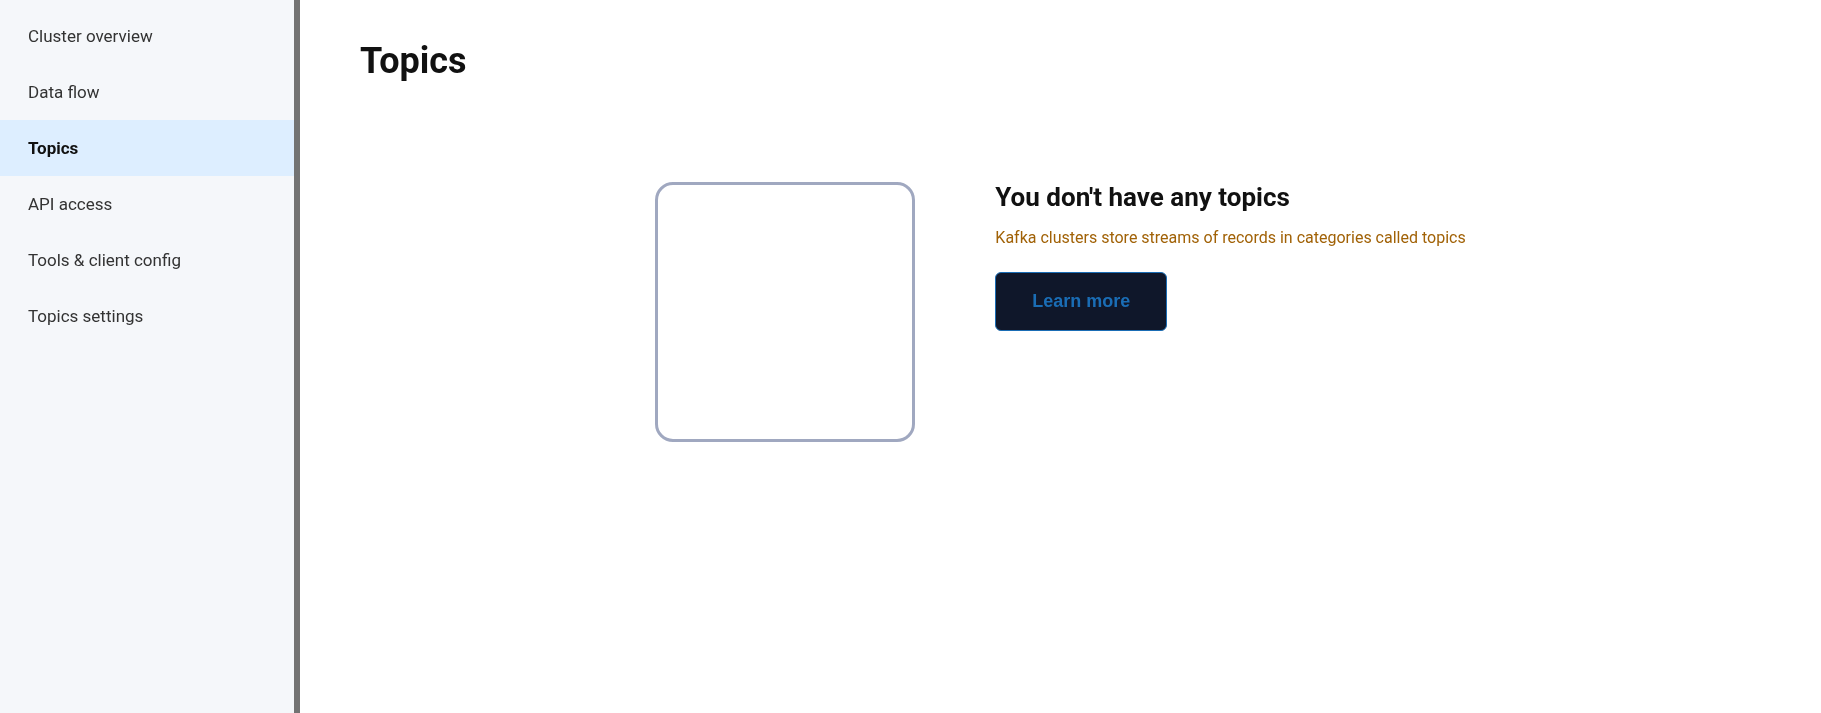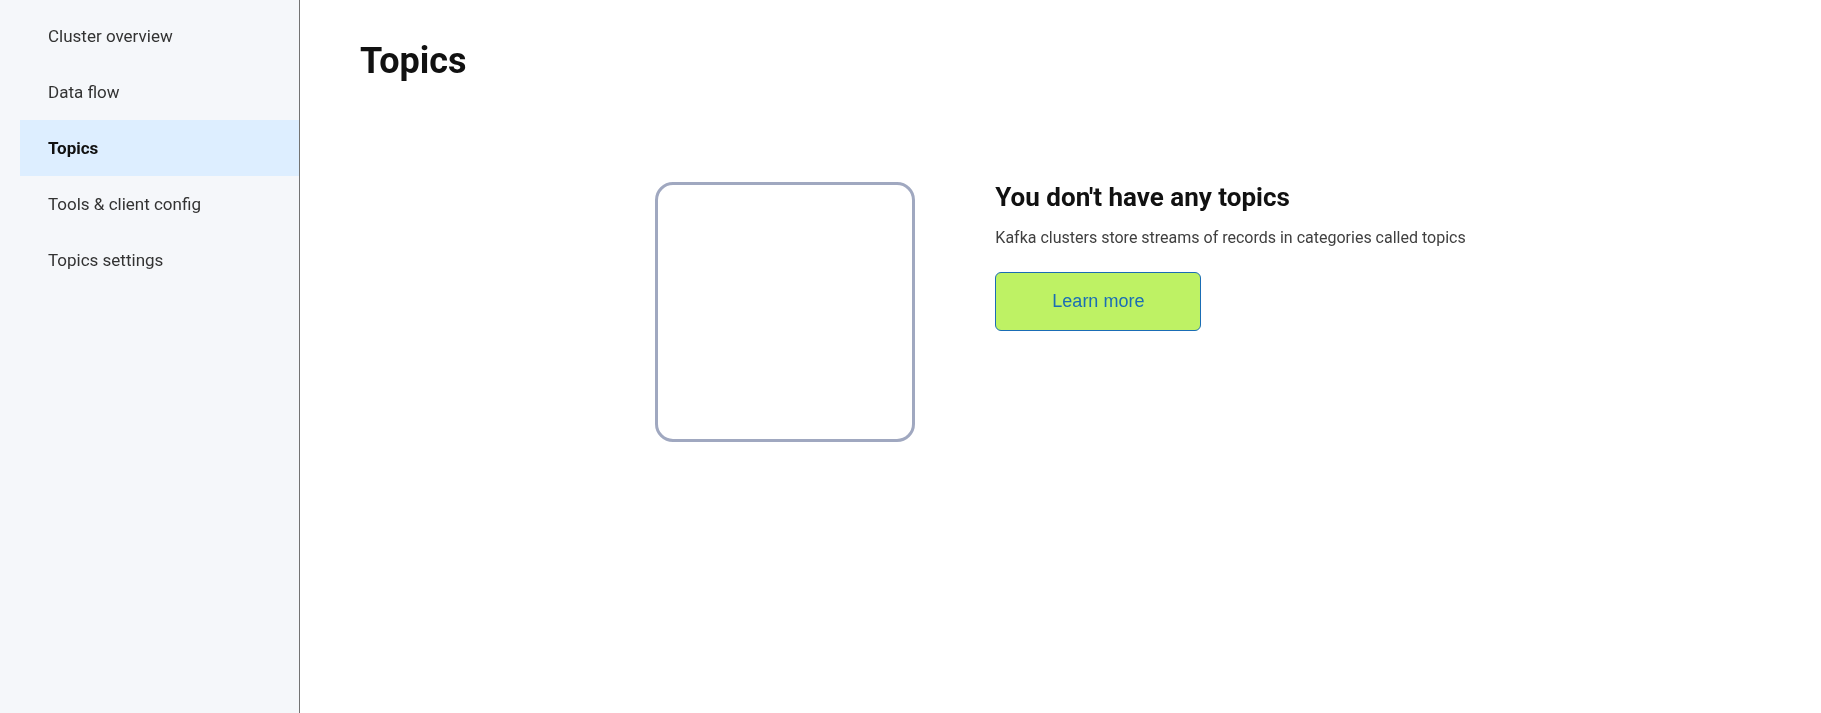--- a/index.html
+++ b/index.html
@@ -15,25 +15,24 @@
       height: 713px;
       width: 1821px;
       overflow: hidden;
     }
 
     
     .sidebar {
       width: 300px;
       min-width: 300px;
       background: #f5f7fa;
-      border-right: 1px solid #737373;
+      border-right: 6px solid #737373;
       display: flex;
       flex-direction: column;
       padding-top: 8px;
-      padding-left: 20px;
     }
 
     .sidebar-item {
       padding: 18px 28px;
       font-size: 17px;
       color: #333;
       cursor: pointer;
       border-radius: 0;
     }
 
@@ -87,21 +86,21 @@
     }
 
     .empty-state-title {
       font-size: 26px;
       font-weight: 700;
       color: #111;
     }
 
     .empty-state-description {
       font-size: 16px;
-      color: #404040;
+      color: #a16207;
       line-height: 1.5;
     }
 
     .empty-state-actions {
       display: flex;
       gap: 16px;
       align-items: center;
       margin-top: 8px;
     }
 
@@ -112,42 +111,45 @@
       border-radius: 6px;
       padding: 18px 36px;
       font-size: 18px;
       font-weight: 600;
       cursor: pointer;
       outline: 3px solid #e03050;
       outline-offset: 3px;
     }
 
     .btn-learn-more {
-      background: #bef264;
+      background: #0f172a;
       color: #1a6db5;
       border: 1.5px solid #1a6db5;
       border-radius: 6px;
-      padding: 18px 56px;
+      padding: 18px 36px;
       font-size: 18px;
-      font-weight: 400;
+      font-weight: 700;
       cursor: pointer;
     }
   </style>
 </head>
 <body>
 
 <nav class="sidebar">
   <div class="sidebar-item">
     <span>Cluster overview</span>
   </div>
   <div class="sidebar-item">
     <span>Data flow</span>
   </div>
   <div class="sidebar-item active">
     <span>Topics</span>
+  </div>
+  <div class="sidebar-item">
+    <span>API access</span>
   </div>
   <div class="sidebar-item">
     <span>Tools &amp; client config</span>
   </div>
   <div class="sidebar-item">
     <span>Topics settings</span>
   </div>
 </nav>
 
 <main class="main-content">

